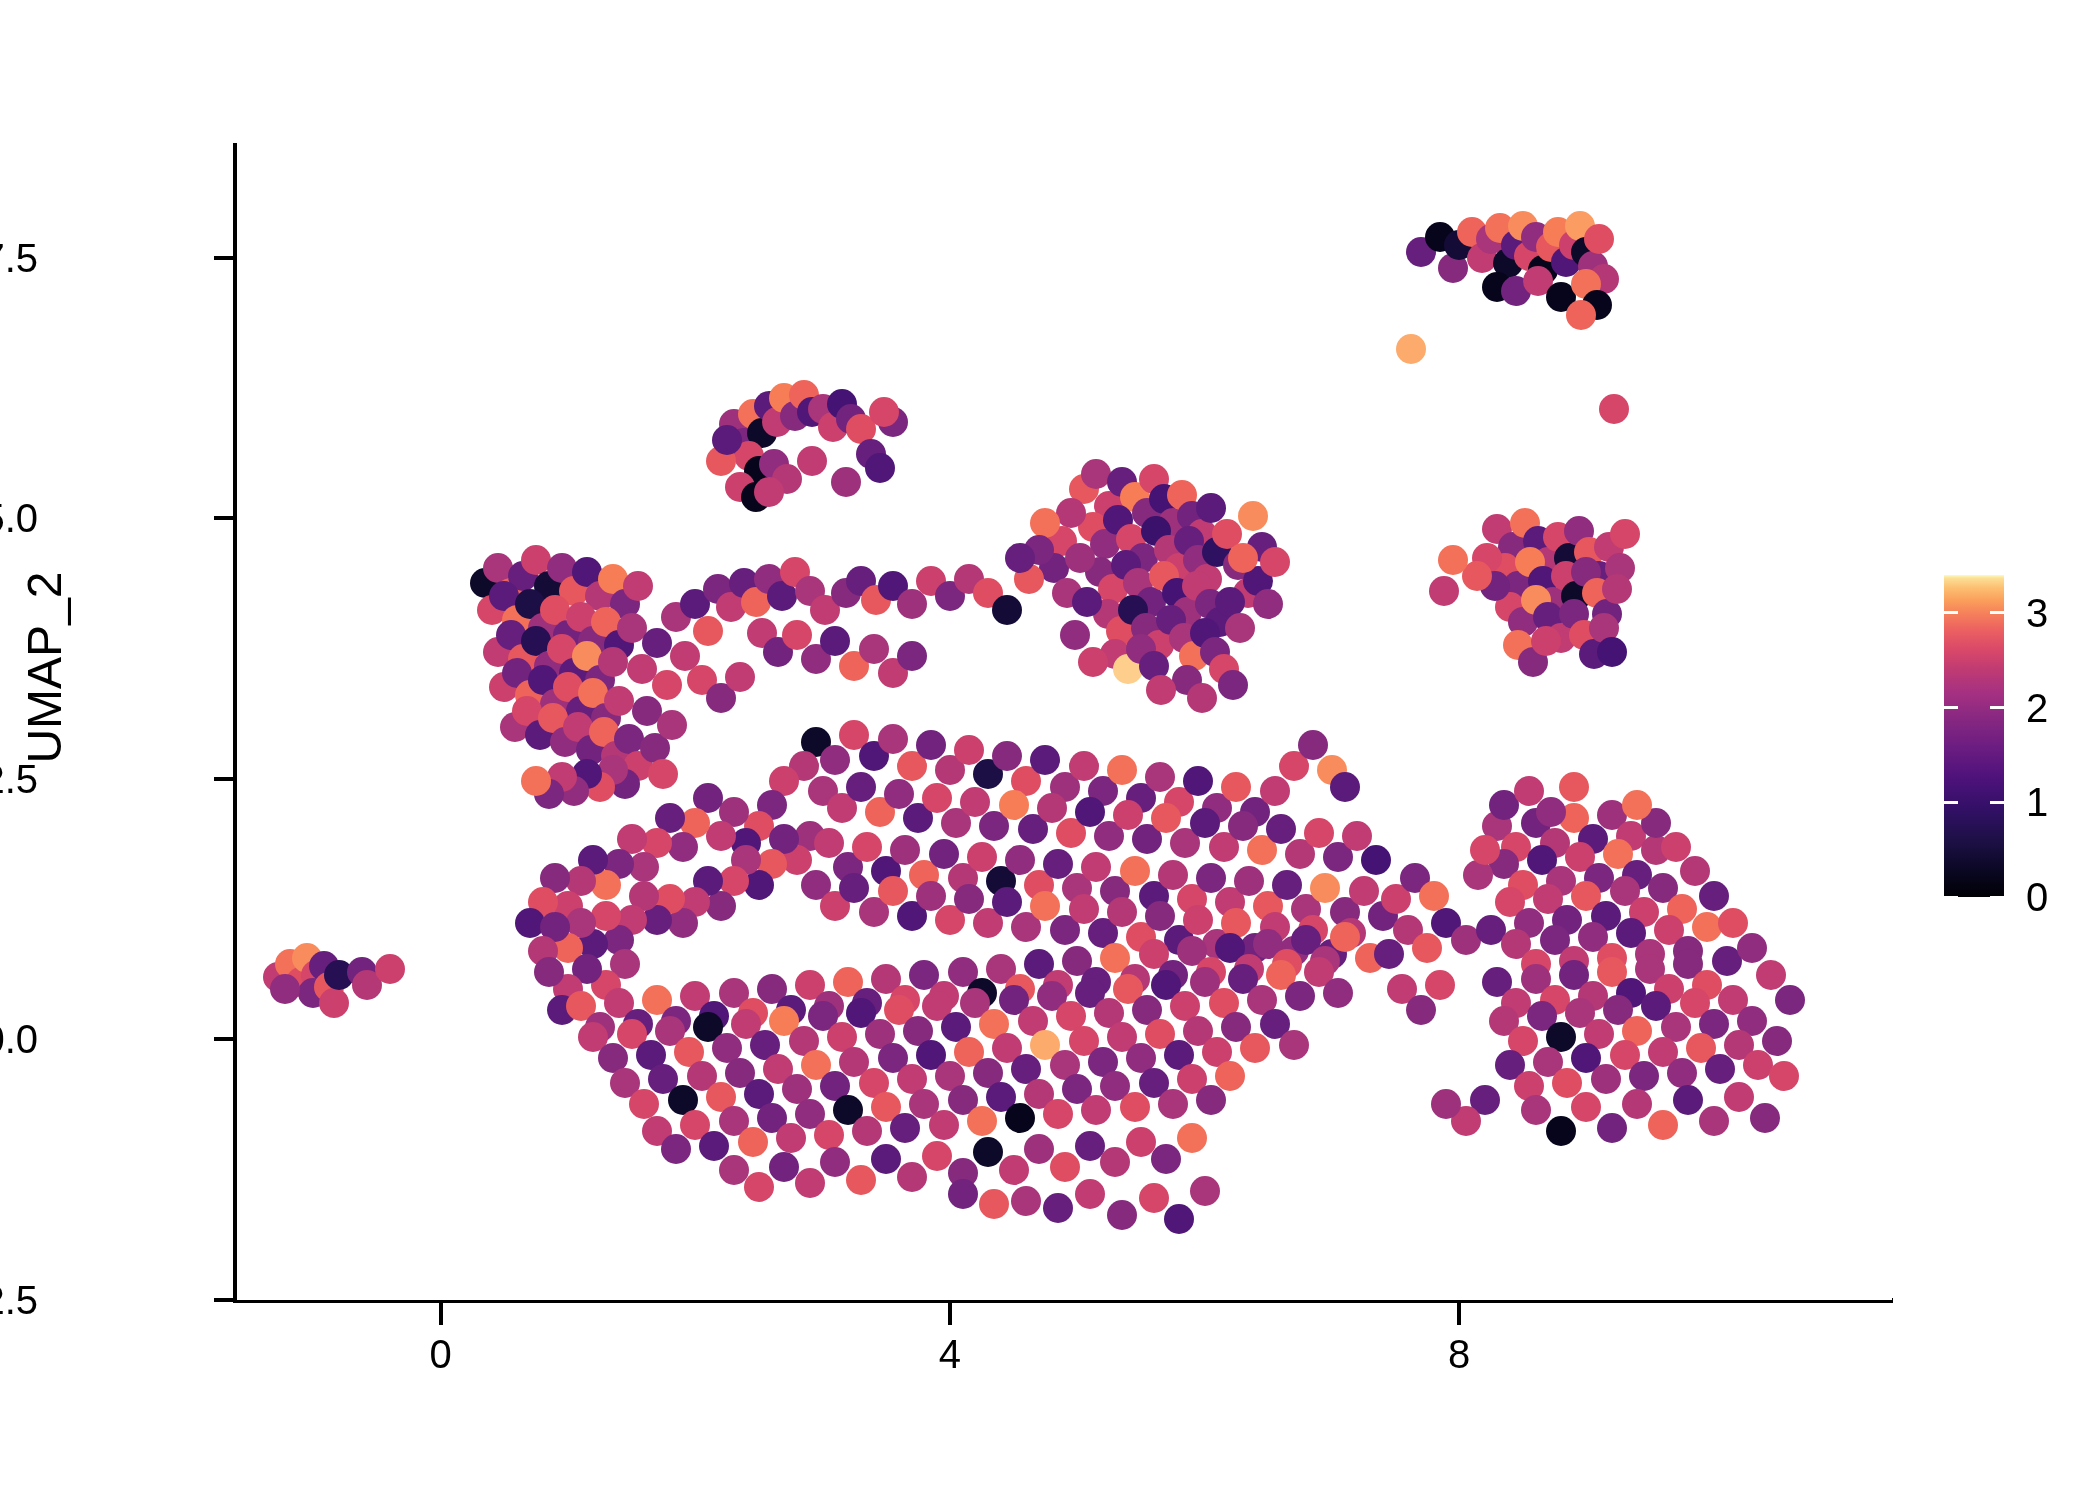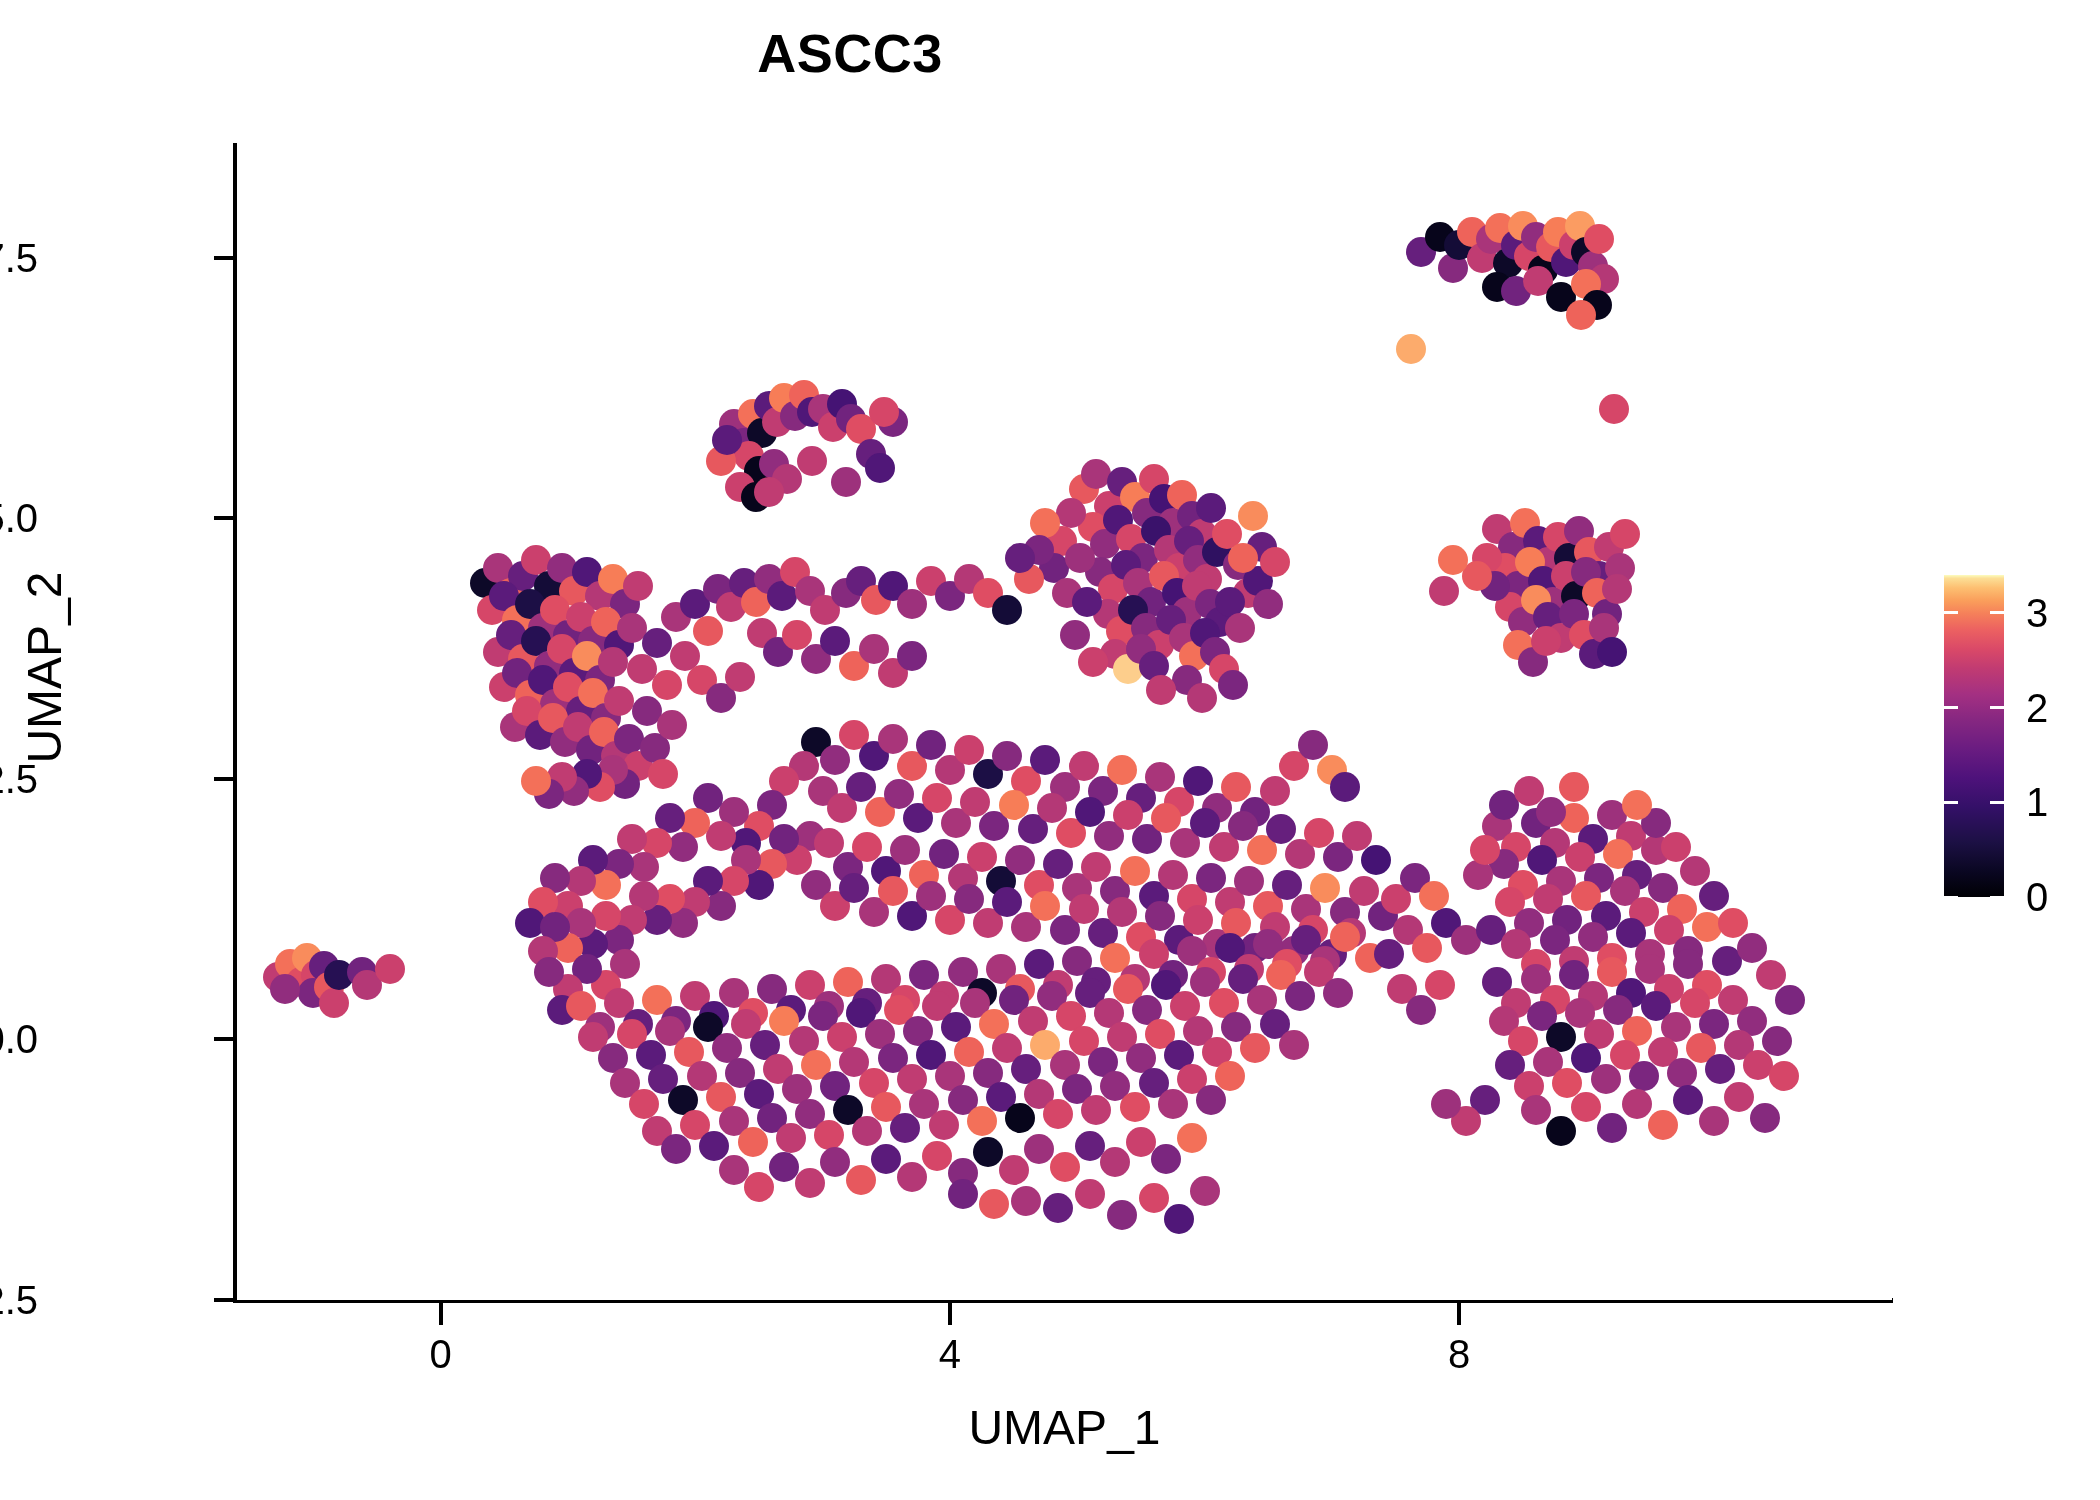--- a/index.html
+++ b/index.html
@@ -77,21 +77,20 @@
   .legend-label{
     position:absolute; left:82px; font-size:40px; color:#000;
     transform:translateY(-50%); white-space:nowrap;
   }
 </style>
 </head>
 <body>
 
 <div id="root">
 
-  <div id="plot-title">ASCC3</div>
 
   <div id="y-axis-line"></div>
   <div id="x-axis-line"></div>
 
   <div id="y-ticks">
       <div class="y-tick" style="top: 1298px;"></div>
       <div class="y-tick-label" style="top: 1300px;">-2.5</div>
       <div class="y-tick" style="top: 1037.41px;"></div>
       <div class="y-tick-label" style="top: 1039.41px;">0.0</div>
       <div class="y-tick" style="top: 776.829px;"></div>
@@ -876,21 +875,20 @@
         <div class="pt" style="width: 30px; height: 30px; left: 1385.38px; top: 646.887px; background: rgb(243, 112, 89);"></div>
         <div class="pt" style="width: 30px; height: 30px; left: 1226.25px; top: 716.724px; background: rgb(169, 53, 122);"></div>
         <div class="pt" style="width: 30px; height: 30px; left: 1232.62px; top: 691.708px; background: rgb(214, 70, 104);"></div>
         <div class="pt" style="width: 30px; height: 30px; left: 1251.71px; top: 646.887px; background: rgb(113, 35, 126);"></div>
         <div class="pt" style="width: 30px; height: 30px; left: 1277.17px; top: 633.337px; background: rgb(192, 60, 114);"></div>
         <div class="pt" style="width: 30px; height: 30px; left: 1298.82px; top: 654.184px; background: rgb(145, 45, 126);"></div>
         <div class="pt" style="width: 30px; height: 30px; left: 1321.73px; top: 629.168px; background: rgb(231, 88, 94);"></div>
       </div>
   </div>
 
-  <div id="x-axis-title">UMAP_1</div>
   <div id="y-axis-title">UMAP_2</div>
 
   <div id="legend">
     <div id="legend-bar"></div>
     <div id="legend-ticks">
         <div class="legend-tick l" style="top: 36.3824px;"></div>
         <div class="legend-tick r" style="top: 36.3824px;"></div>
         <div class="legend-label" style="top: 37.8824px;">3</div>
         <div class="legend-tick l" style="top: 131.088px;"></div>
         <div class="legend-tick r" style="top: 131.088px;"></div>

